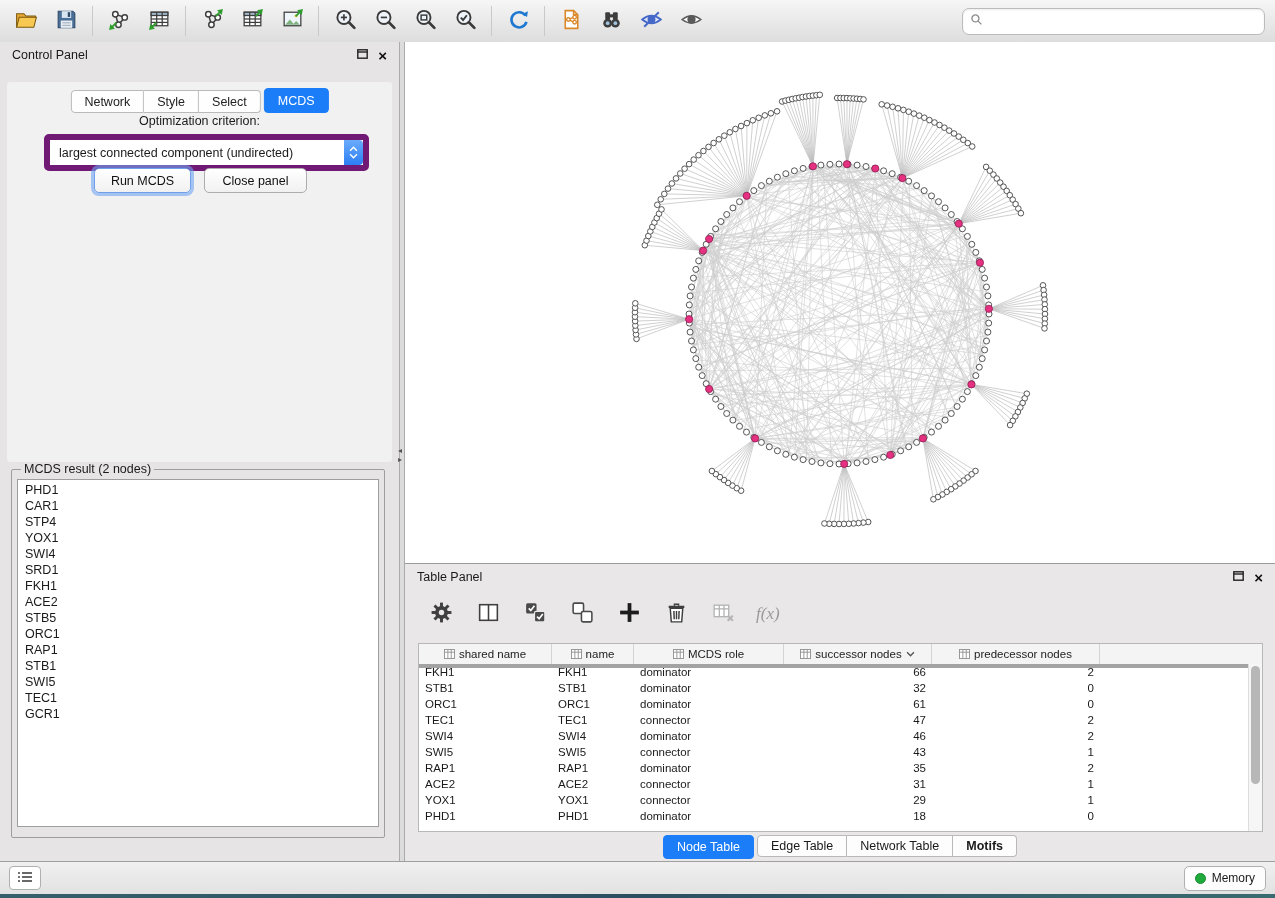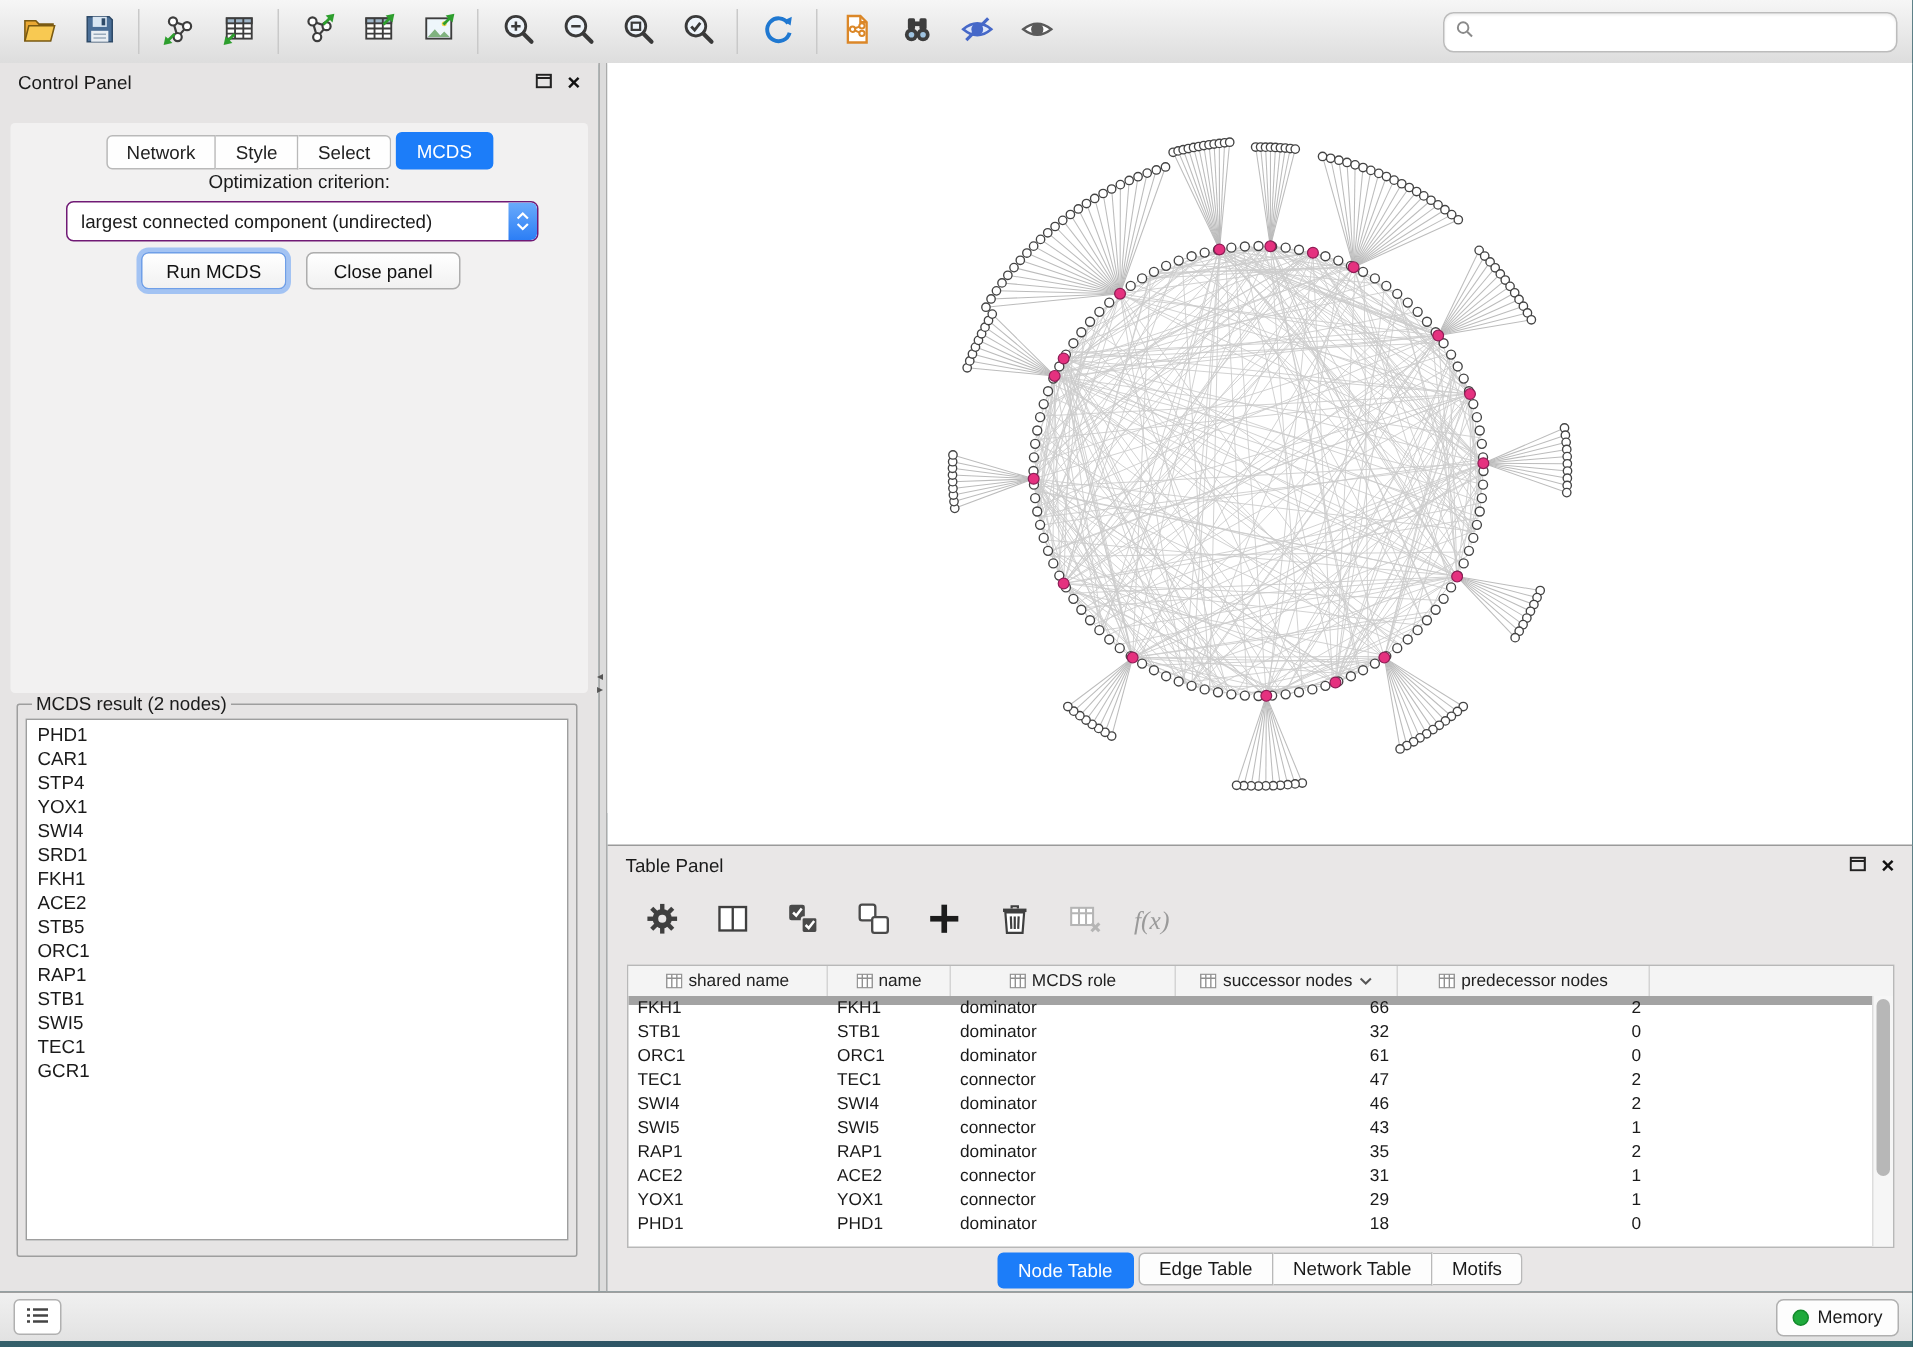--- a/index.html
+++ b/index.html
@@ -26,21 +26,21 @@
   .ph-icons{margin-left:auto;display:flex;align-items:center;gap:10px;}
   .close-x{font-size:15px;font-weight:bold;color:#111;line-height:1;cursor:pointer;}
   .cp-card{position:absolute;left:7px;top:40px;width:385px;height:380px;background:#f2f1f1;border-radius:3px;}
   .cp-tabs{position:absolute;top:46px;left:50%;transform:translateX(-50%);display:flex;align-items:flex-end;z-index:2;}
   .cp-tab{height:21px;display:flex;align-items:center;padding:0 13px;font-size:12.5px;background:#fefefe;
     border:1px solid #b9b9b9;border-left:none;cursor:pointer;color:#222;}
   .cp-tab:first-child{border-left:1px solid #b9b9b9;border-radius:4px 0 0 4px;}
   .cp-tab:nth-child(3){border-radius:0 4px 4px 0;}
   .cp-tab.active{background:var(--accent,#1c7df9);border:1px solid var(--accent,#1c7df9);color:#fff;border-radius:4px;margin-left:3px;height:23px;}
   .cp-optlabel{position:absolute;top:72px;left:0;width:100%;text-align:center;font-size:12.5px;z-index:2;}
-  .cp-select{position:absolute;top:92px;left:44px;width:313px;height:25px;background:#fff;border:1px solid #701a75;
+  .cp-select{position:absolute;top:92px;left:44px;width:313px;height:25px;background:#fff;border:6px solid #701a75;
     border-radius:5px;display:flex;align-items:center;font-size:12.5px;overflow:hidden;z-index:2;cursor:pointer;}
   .cp-select-text{padding-left:9px;flex:1;white-space:nowrap;}
   .stepper{width:19px;height:25px;background:linear-gradient(#6aabfb,#2c7ef5);display:flex;flex-direction:column;
     align-items:center;justify-content:center;gap:1px;border-radius:0 4px 4px 0;}
   .cp-btn{position:absolute;height:25px;background:linear-gradient(#ffffff,#f1f1f1);border:1px solid #adadad;
     border-radius:5px;font-size:12.5px;font-family:inherit;color:#111;z-index:2;cursor:pointer;}
   #run-btn{top:126px;left:94px;width:97px;border-color:#6f9fe8;box-shadow:0 0 0 3px rgba(110,165,245,.6);}
   #close-btn{top:126px;left:204px;width:103px;}
   #mcds-fieldset{position:absolute;left:11px;top:420px;width:374px;height:376px;border:1px solid #9e9e9e;
     border-radius:2px;padding:3px 5px 6px;margin:0;box-sizing:border-box;z-index:2;background:#e6e4e4;}
@@ -60,34 +60,34 @@
   .tl.red{left:10px;}
   .tl.yellow{left:31px;}
   .tl.green{left:52px;}
   .net-canvas{width:868px;height:500px;background:#fff;}
   
   #table-panel{position:absolute;left:405px;top:564px;width:870px;height:297px;background:#e9e7e7;}
   #tp-toolbar{position:absolute;top:28px;left:14px;height:44px;display:flex;align-items:center;gap:19px;padding:0 8px;}
   .tp-btn{width:28px;height:28px;display:flex;align-items:center;justify-content:center;background:transparent;border:none;padding:0;cursor:pointer;}
   .fx{font-family:"Liberation Serif",serif;font-style:italic;font-size:17px;color:#9a9a9a;}
   #tbl-box{position:absolute;left:13px;top:79px;width:845px;height:189px;background:#fff;border:1px solid #b8b8b8;box-sizing:border-box;}
-  #tbl-head{display:flex;height:20px;background:#f4f4f4;border-bottom:6px solid #a3a3a3;font-size:11.5px;}
+  #tbl-head{display:flex;height:20px;background:#f4f4f4;border-bottom:4px solid #a3a3a3;font-size:11.5px;}
   .th{display:flex;align-items:center;justify-content:center;gap:4px;border-right:1px solid #d4d4d4;color:#222;box-sizing:border-box;cursor:pointer;white-space:nowrap;}
   #tbl-rows{position:absolute;top:20px;left:0;right:13px;bottom:0;overflow:hidden;font-size:11.5px;}
   .tr{display:flex;height:16px;line-height:16px;}
   .td{padding:0 6px;white-space:nowrap;overflow:hidden;box-sizing:border-box;}
   .td.num{text-align:right;}
   #tbl-scroll{position:absolute;right:0;top:20px;bottom:0;width:13px;background:#f6f6f6;border-left:1px solid #ddd;}
   #tbl-thumb{position:absolute;left:1.5px;top:2px;width:9px;height:118px;background:#b7b7b7;border-radius:5px;}
   .tp-tabs{position:absolute;left:0;width:100%;top:271px;display:flex;justify-content:center;}
   .tp-tab{height:20px;padding:0 13px;display:flex;align-items:center;font-size:12.5px;background:#fdfdfd;
     border:1px solid #b9b9b9;border-left:none;cursor:pointer;}
   .tp-tab.active{background:var(--accent,#1c7df9);color:#fff;border:1px solid var(--accent,#1c7df9);border-radius:4px;margin-right:3px;height:22px;}
   .tp-tab:nth-child(2){border-left:1px solid #b9b9b9;border-radius:4px 0 0 4px;}
-  .tp-tab:last-child{border-radius:0 4px 4px 0;}
+  .tp-tab:last-child{border-radius:0 4px 4px 0;font-weight:bold;}
   
   #status-bar{position:absolute;left:0;top:861px;width:1275px;height:33px;background:linear-gradient(#f0f0f0,#e2e2e2);
     border-top:1px solid #9f9f9f;display:flex;align-items:center;padding:0 9px;box-sizing:border-box;}
   #panels-btn{width:30px;height:22px;border:1px solid #b0b0b0;border-radius:4px;background:#fff;display:flex;align-items:center;justify-content:center;cursor:pointer;}
   #memory-btn{margin-left:auto;height:23px;border:1px solid #b0b0b0;border-radius:5px;background:#fdfdfd;
     display:flex;align-items:center;gap:6px;padding:0 10px;font-size:12px;cursor:pointer;}
   .green-dot{width:11px;height:11px;border-radius:50%;background:#1faa3c;border:1px solid #148a2c;box-sizing:border-box;}
   #desktop-strip{position:absolute;left:0;top:894px;width:1275px;height:4px;
     background:linear-gradient(90deg,#35606b,#2b4f62,#3a6b70);}
 </style>

